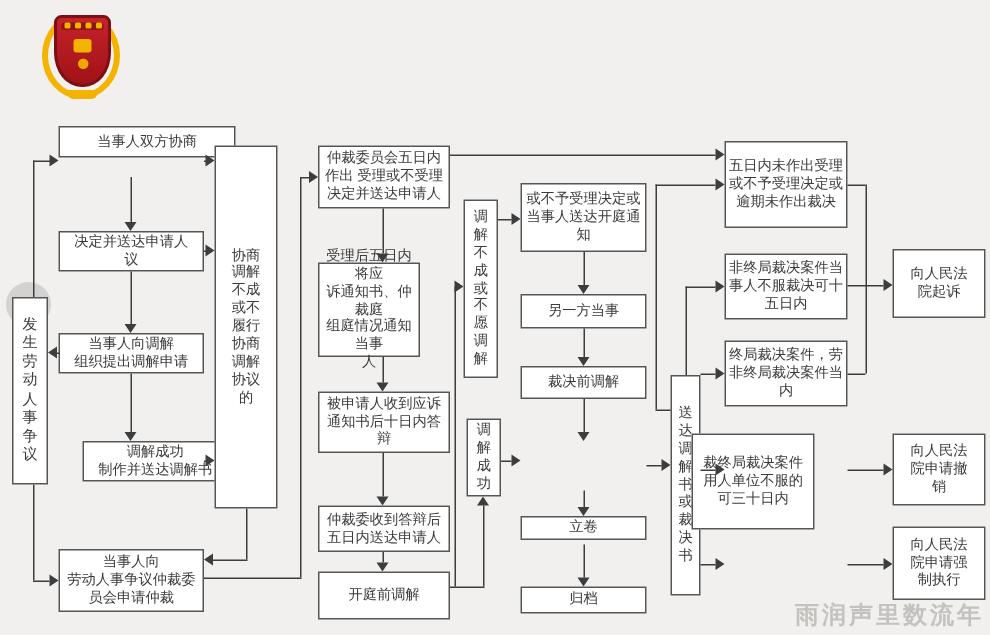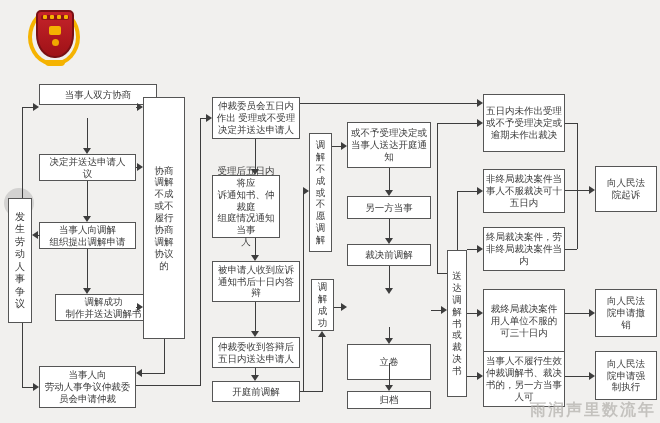--- a/index.html
+++ b/index.html
@@ -80,42 +80,42 @@
 决定并送达申请人</div>
   <div class="node" style="left:212px;top:175px;width:68px;height:63px">受理后五日内将应
 诉通知书、仲裁庭
 组庭情况通知当事
 人</div>
   <div class="node" style="left:212px;top:261px;width:88px;height:41px">被申请人收到应诉
 通知书后十日内答
 辩</div>
   <div class="node" style="left:212px;top:337px;width:88px;height:31px">仲裁委收到答辩后
 五日内送达申请人</div>
-  <div class="node" style="left:212px;top:381px;width:88px;height:21px">开庭前调解</div>
+  <div class="node" style="left:212px;top:381px;width:88px;height:32px">开庭前调解</div>
 
   <div class="node vert" style="left:309px;top:133px;width:23px;height:119px">调
 解
 不
 成
 或
 不
 愿
 调
 解</div>
   <div class="node vert" style="left:311px;top:279px;width:23px;height:52px">调
 解
 成
 功</div>
 
   <div class="node" style="left:347px;top:122px;width:84px;height:46px">或不予受理决定或
 当事人送达开庭通
 知</div>
   <div class="node" style="left:347px;top:196px;width:84px;height:23px">另一方当事</div>
   <div class="node" style="left:347px;top:244px;width:84px;height:22px">裁决前调解</div>
-  <div class="node" style="left:347px;top:344px;width:84px;height:36px">立卷</div>
+  <div class="node" style="left:347px;top:344px;width:84px;height:16px">立卷</div>
   <div class="node" style="left:347px;top:391px;width:84px;height:18px">归档</div>
 
   <div class="node vert" style="left:447px;top:250px;width:20px;height:147px">送
 达
 调
 解
 书
 或
 裁
 决
@@ -123,27 +123,23 @@
 
   <div class="node" style="left:483px;top:94px;width:82px;height:58px">五日内未作出受理
 或不予受理决定或
 逾期未作出裁决</div>
   <div class="node" style="left:483px;top:169px;width:82px;height:44px">非终局裁决案件当
 事人不服裁决可十
 五日内</div>
   <div class="node" style="left:483px;top:227px;width:82px;height:44px">终局裁决案件，劳
 非终局裁决案件当
 内</div>
-  <div class="node" style="left:483px;top:289px;width:82px;height:64px">裁终局裁决案件
+  <div class="node" style="left:461px;top:289px;width:82px;height:64px">裁终局裁决案件
 用人单位不服的
 可三十日内</div>
-  <div class="node" style="left:483px;top:351px;width:82px;height:56px">当事人不履行生效
-仲裁调解书、裁决
-书的，另一方当事
-人可</div>
 
   <div class="node" style="left:595px;top:166px;width:62px;height:46px">向人民法
 院起诉</div>
   <div class="node" style="left:595px;top:289px;width:62px;height:48px">向人民法
 院申请撤
 销</div>
   <div class="node" style="left:595px;top:351px;width:62px;height:49px">向人民法
 院申请强
 制执行</div>
 

